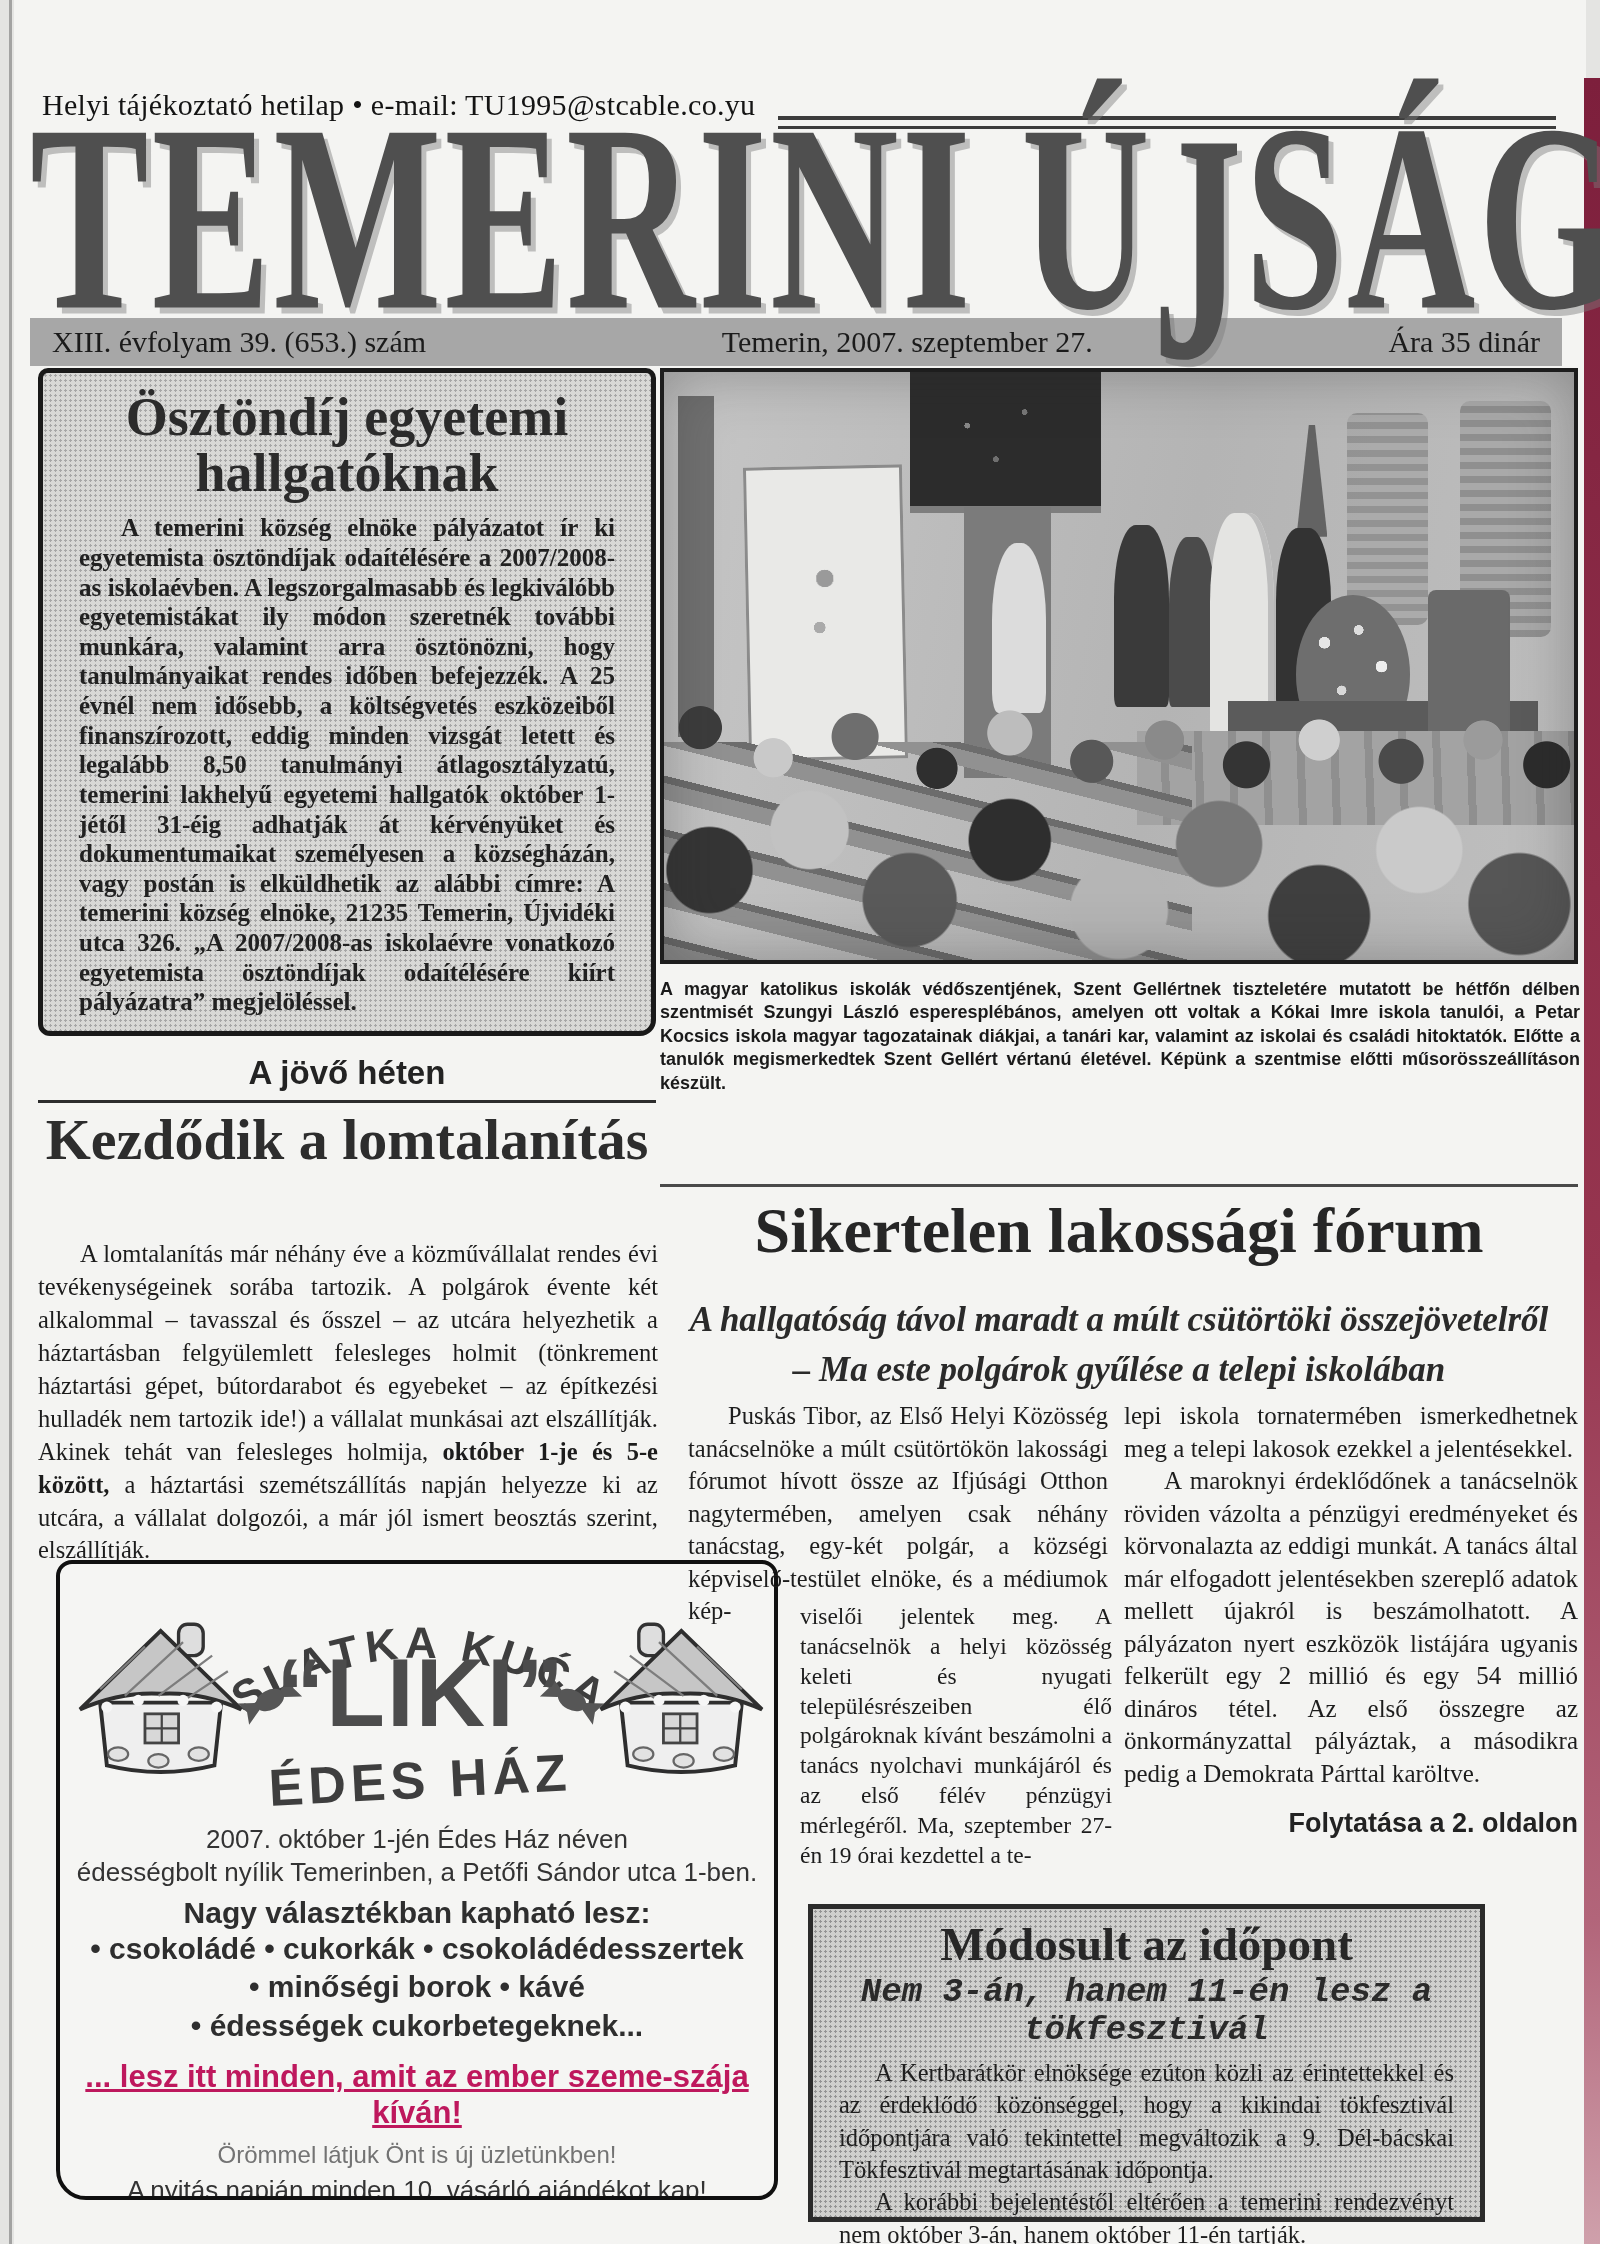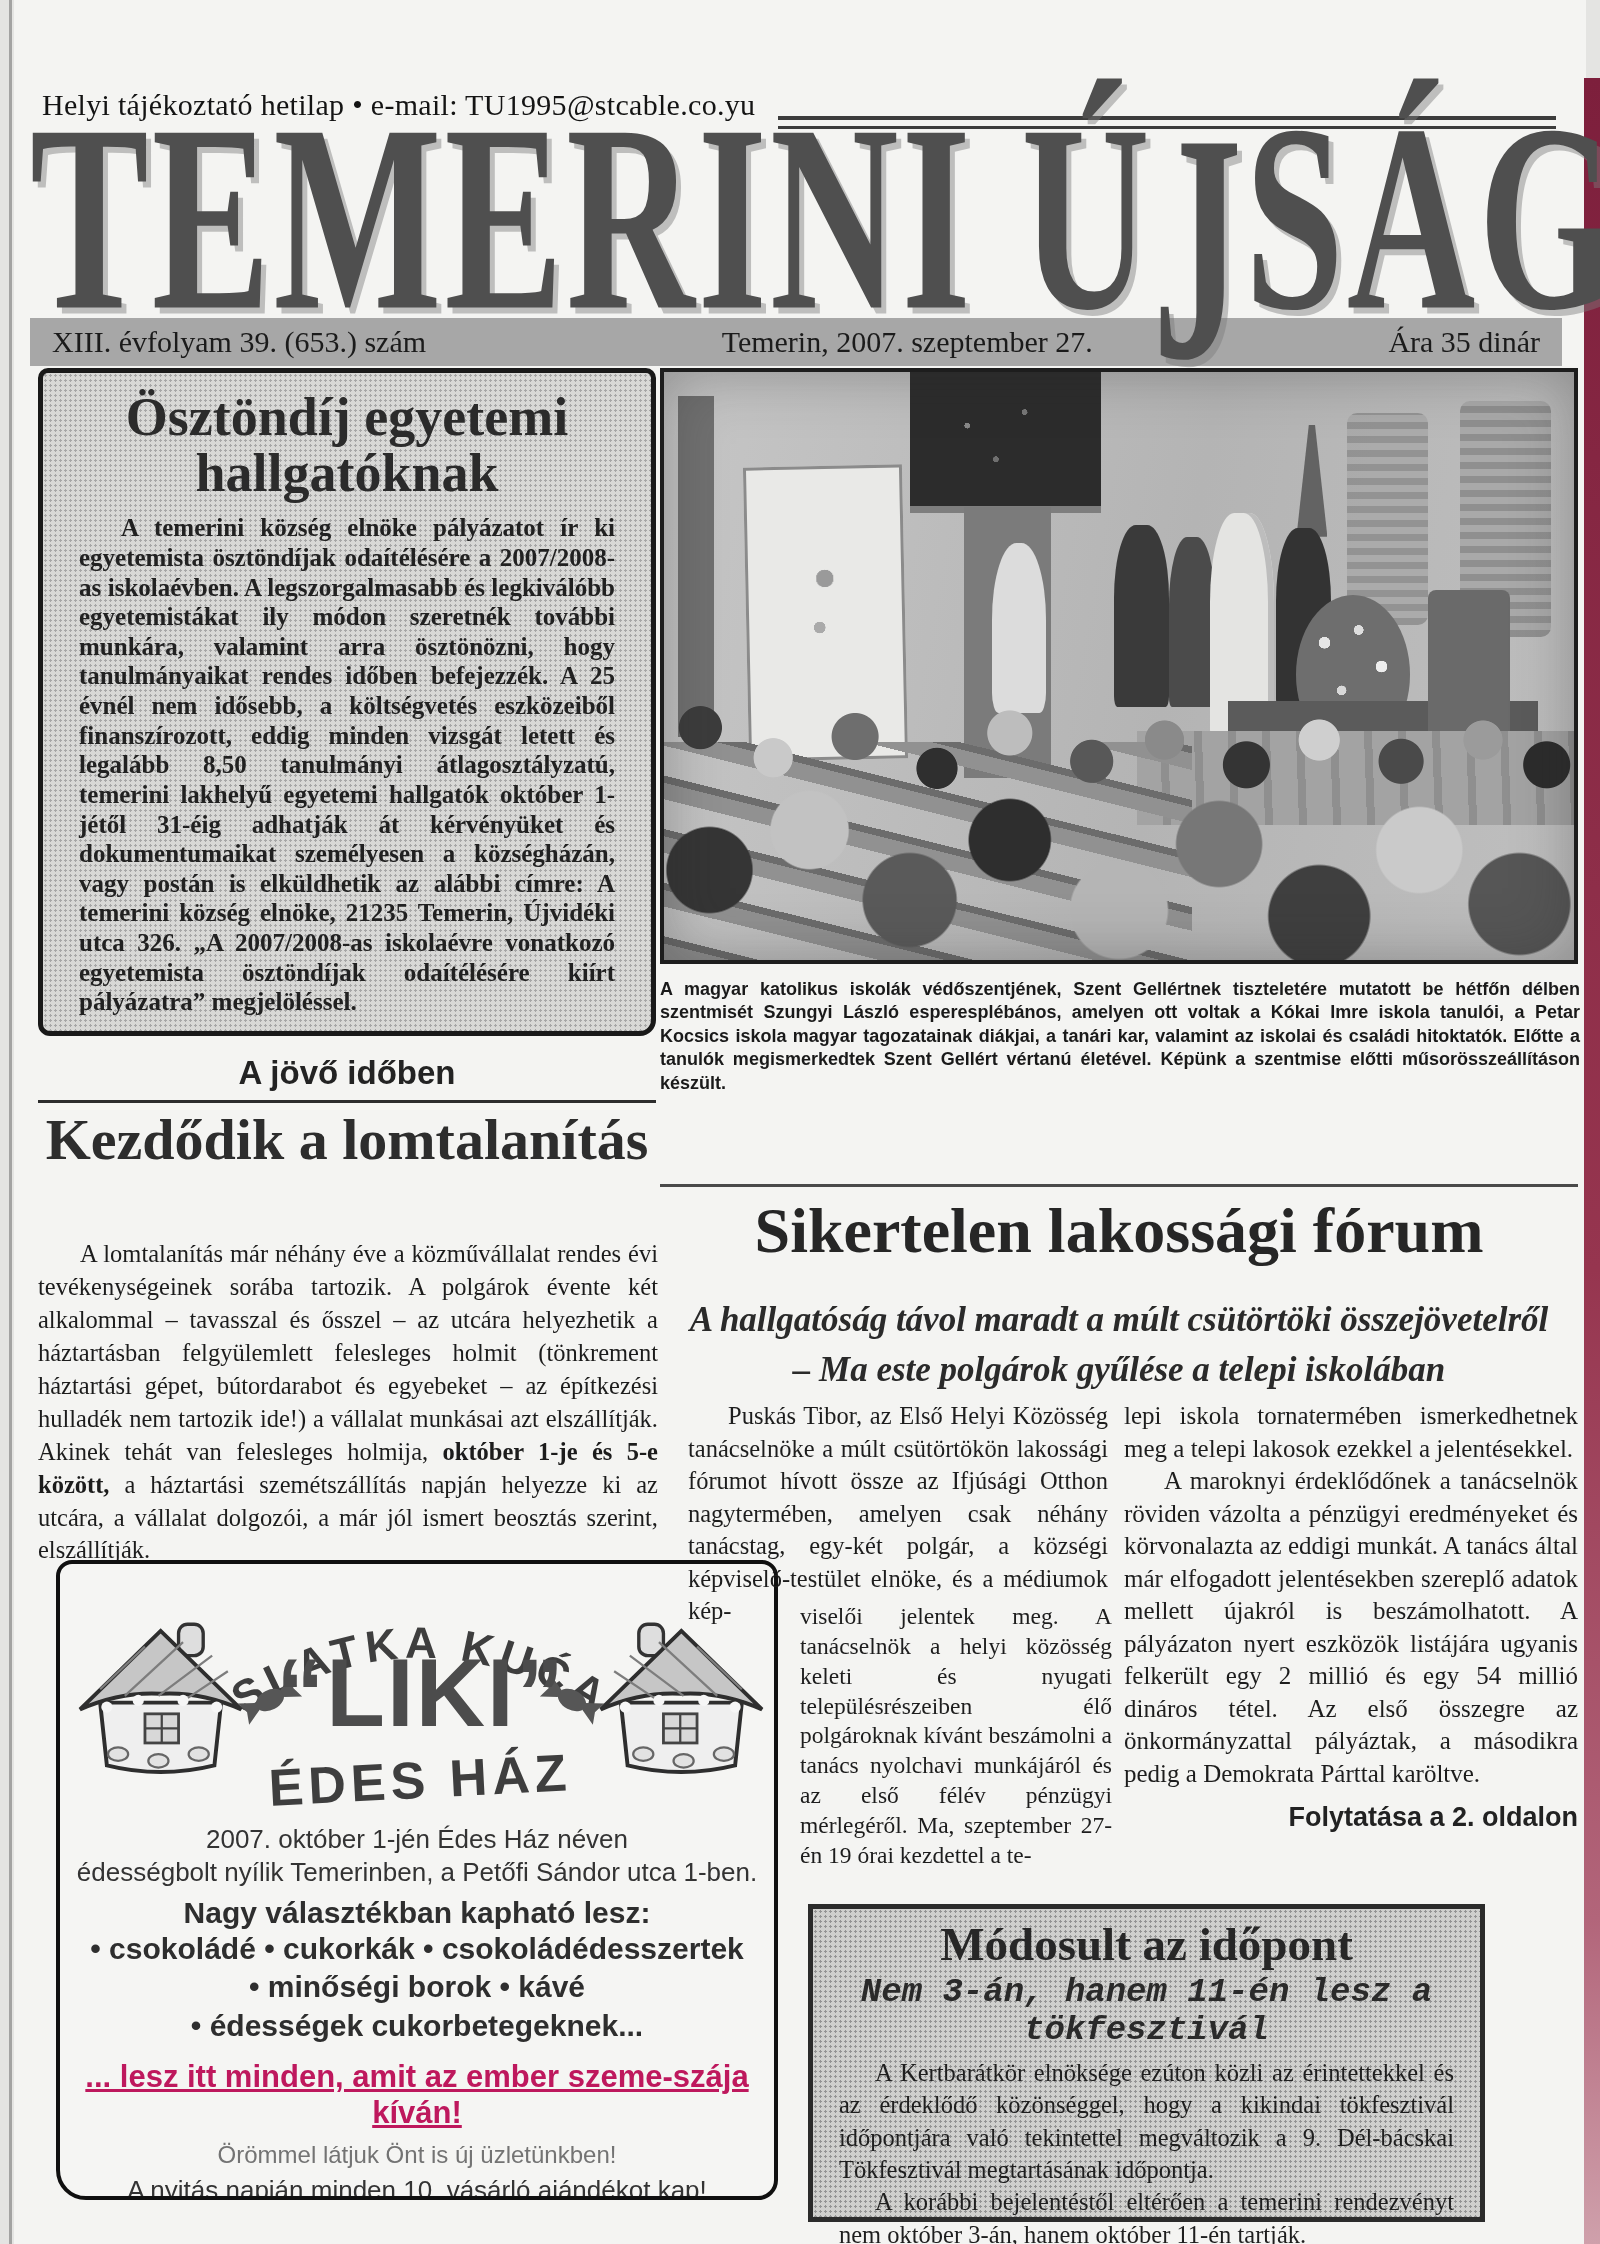--- a/index.html
+++ b/index.html
@@ -117,21 +117,21 @@
   .forum-sub2{position:absolute;left:660px;top:1350px;width:918px;text-align:center;
     font-size:35px;font-weight:bold;font-style:italic;color:#2a2a2a;}
   .forum-col1a{position:absolute;left:688px;top:1400px;width:420px;font-size:24.5px;line-height:1.33;
     text-align:justify;text-indent:40px;color:#1d1d1d;}
   .forum-col1b{position:absolute;left:800px;top:1602px;width:312px;font-size:23.5px;line-height:1.27;
     text-align:justify;color:#1d1d1d;}
   .forum-col2{position:absolute;left:1124px;top:1400px;width:454px;font-size:25px;line-height:1.3;
     text-align:justify;color:#1d1d1d;}
   .forum-col2 p{margin:0;}
   .forum-col2 p.indent{text-indent:40px;}
-  .forum-cont{margin-top:10px;text-align:right;font-family:"Liberation Sans","DejaVu Sans",sans-serif;
+  .forum-cont{margin-top:16px;text-align:right;font-family:"Liberation Sans","DejaVu Sans",sans-serif;
     font-size:27px;font-weight:bold;color:#222;}
   
   .box-schedule{position:absolute;left:792px;top:1904px;width:677px;height:318px;
     border:5px solid #2b2b2b;padding:8px 26px;
     background-color:#cfcfcd;
     background-image:radial-gradient(circle,#939393 1px,transparent 1.4px);background-size:5px 5px;margin-left:16px;}
   .box-schedule h2{margin:0;text-align:center;font-size:47px;color:#272727;}
   .box-schedule .sub{margin:2px 0 8px;text-align:center;font-size:34px;font-weight:bold;font-style:italic;color:#2a2a2a;font-family:Liberation Mono, monospace;}
   .box-schedule p{margin:0;font-size:24.5px;line-height:1.32;text-align:justify;text-indent:36px;color:#1e1e1e;}
 </style>
@@ -148,21 +148,21 @@
   <span>XIII. évfolyam 39. (653.) szám</span>
   <span>Temerin, 2007. szeptember 27.</span>
   <span>Ára 35 dinár</span>
 </div>
 
 <div class="box-scholarship">
   <h1>Ösztöndíj egyetemi hallgatóknak</h1>
   <p>A temerini község elnöke pályázatot ír ki egyetemista ösztöndíjak odaítélésére a 2007/2008-as iskolaévben. A legszorgalmasabb és legkiválóbb egyetemistákat ily módon szeretnék további munkára, valamint arra ösztönözni, hogy tanulmányaikat rendes időben befejezzék. A 25 évnél nem idősebb, a költségvetés eszközeiből finanszírozott, eddig minden vizsgát letett és legalább 8,50 tanulmányi átlagosztályzatú, temerini lakhelyű egyetemi hallgatók október 1-jétől 31-éig adhatják át kérvényüket és dokumentumaikat személyesen a községházán, vagy postán is elküldhetik az alábbi címre: A temerini község elnöke, 21235 Temerin, Újvidéki utca 326. „A 2007/2008-as iskolaévre vonatkozó egyetemista ösztöndíjak odaítélésére kiírt pályázatra” megjelöléssel.</p>
 </div>
 
-<div class="kicker">A jövő időben</div>
+<div class="kicker">A jövő héten</div>
 <div class="junk-title">Kezdődik a lomtalanítás</div>
 <div class="junk-body"><span>A lomtalanítás már néhány éve a közművállalat rendes évi tevékenységeinek sorába tartozik. A polgárok évente két alkalommal – tavasszal és ősszel – az utcára helyezhetik a háztartásban felgyülemlett felesleges holmit (tönkrement háztartási gépet, bútordarabot és egyebeket – az építkezési hulladék nem tartozik ide!) a vállalat munkásai azt elszállítják. Akinek tehát van felesleges holmija, </span><b>október 1-je és 5-e között,</b><span> a háztartási szemétszállítás napján helyezze ki az utcára, a vállalat dolgozói, a már jól ismert beosztás szerint, elszállítják.</span></div>
 
 <div class="ad-box">
   <svg class="ad-logo" width="694" height="252" viewBox="0 0 694 252">
     <defs>
       <g id="house">
         <rect x="88" y="2" width="22" height="28" rx="8" fill="#dedede" stroke="#333" stroke-width="3"></rect>
         <path d="M0,78 L72,8 L144,78 Q108,62 72,64 Q36,62 0,78 Z" fill="#c6c6c6" stroke="#2e2e2e" stroke-width="3.5"></path>
         <path d="M18,60 L58,22 M40,66 L92,18 M70,66 L118,30 M96,68 L132,44" stroke="#7d7d7d" stroke-width="2" fill="none"></path>

